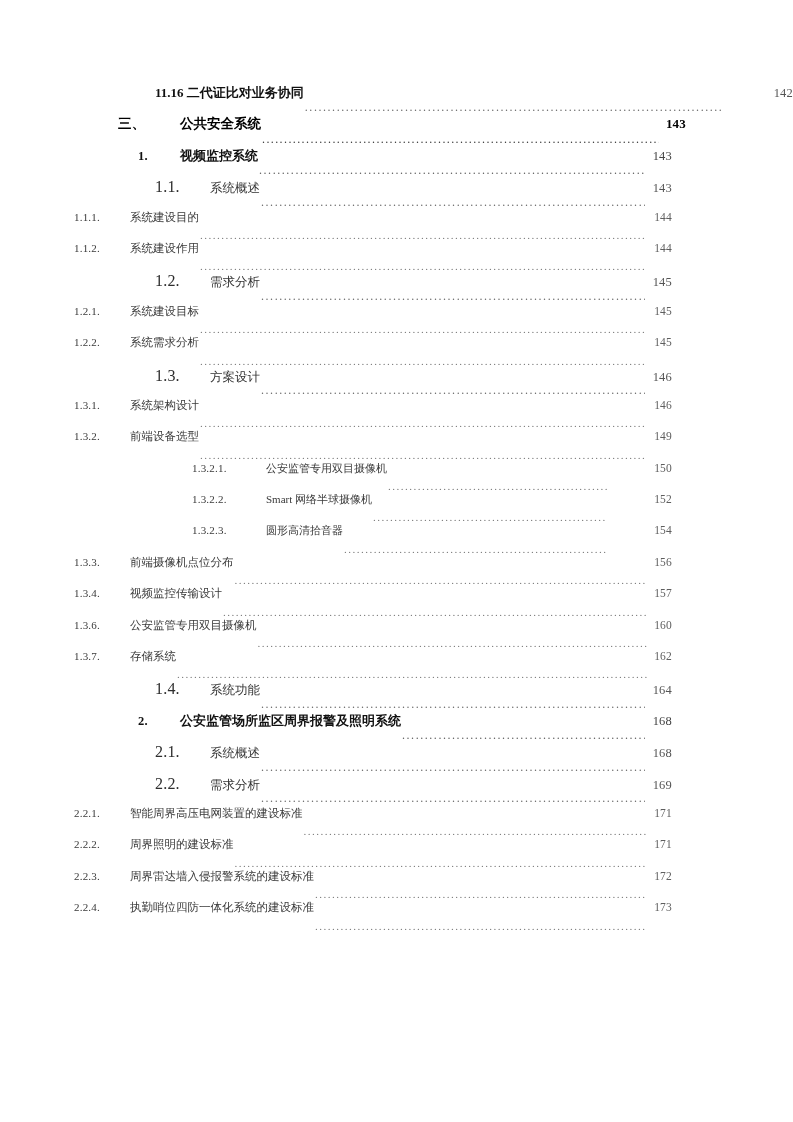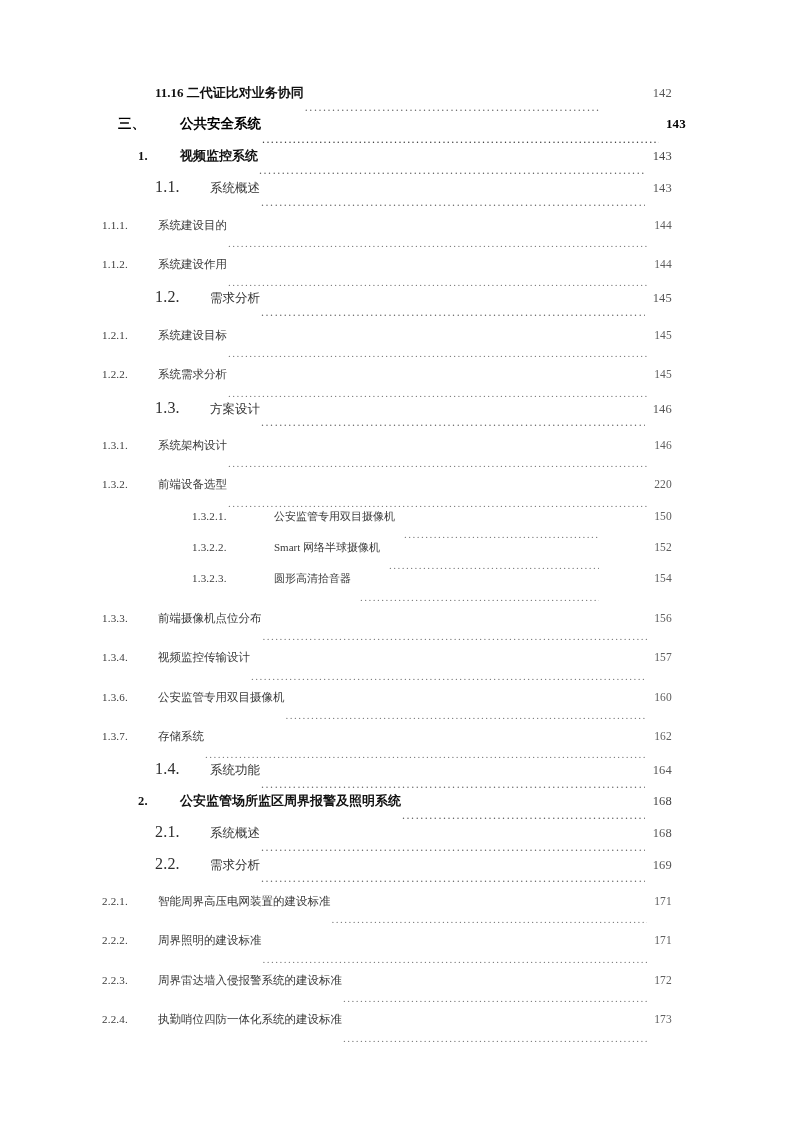--- a/index.html
+++ b/index.html
@@ -69,21 +69,20 @@
   .toc-row .page {
     flex: 0 0 auto;
     font-family: "Liberation Serif", "DejaVu Serif", serif;
     text-align: right;
     letter-spacing: 0.2px;
   }
 
   
   .lvl-top {
     padding-left: 155px;
-    padding-right: 121px;
     font-size: 13px;
   }
   .lvl-top .title {
     font-weight: bold;
     color: #111111;
     font-size: 13px;
   }
   .lvl-top .page {
     color: #555555;
     font-size: 12.5px;
@@ -161,24 +160,23 @@
     font-size: 12.5px;
   }
   .lvl-2 .page {
     color: #555555;
     font-size: 12.5px;
     min-width: 26px;
   }
 
   
   .lvl-3 {
-    padding-left: 102px;
+    padding-left: 74px;
     padding-right: 121px;
     font-size: 11.5px;
-    margin-top: 8px;
   }
   .lvl-3 .num {
     color: #3a3a3a;
     width: 56px;
     font-size: 11px;
   }
   .lvl-3 .title {
     color: #3a3a3a;
     font-size: 11.5px;
   }
@@ -191,21 +189,20 @@
     color: #5e5e5e;
     font-size: 11.5px;
     min-width: 24px;
   }
 
   
   .lvl-4 {
     padding-left: 192px;
     padding-right: 121px;
     font-size: 11.5px;
-    gap: 8px;
   }
   .lvl-4 .num {
     color: #3a3a3a;
     width: 74px;
     font-size: 11px;
   }
   .lvl-4 .title {
     color: #3a3a3a;
     font-size: 11px;
   }
@@ -292,21 +289,21 @@
       <div class="toc-row lvl-3">
         <span class="num">1.3.1.</span>
         <span class="title">系统架构设计</span>
         <span class="leader"></span>
         <span class="page">146</span>
       </div>
       <div class="toc-row lvl-3">
         <span class="num">1.3.2.</span>
         <span class="title">前端设备选型</span>
         <span class="leader"></span>
-        <span class="page">220</span>
+        <span class="page">149</span>
       </div>
       <div class="toc-row lvl-4">
         <span class="num">1.3.2.1.</span>
         <span class="title">公安监管专用双目摄像机</span>
         <span class="leader"></span>
         <span class="page">150</span>
       </div>
       <div class="toc-row lvl-4">
         <span class="num">1.3.2.2.</span>
         <span class="title latin">Smart 网络半球摄像机</span>

